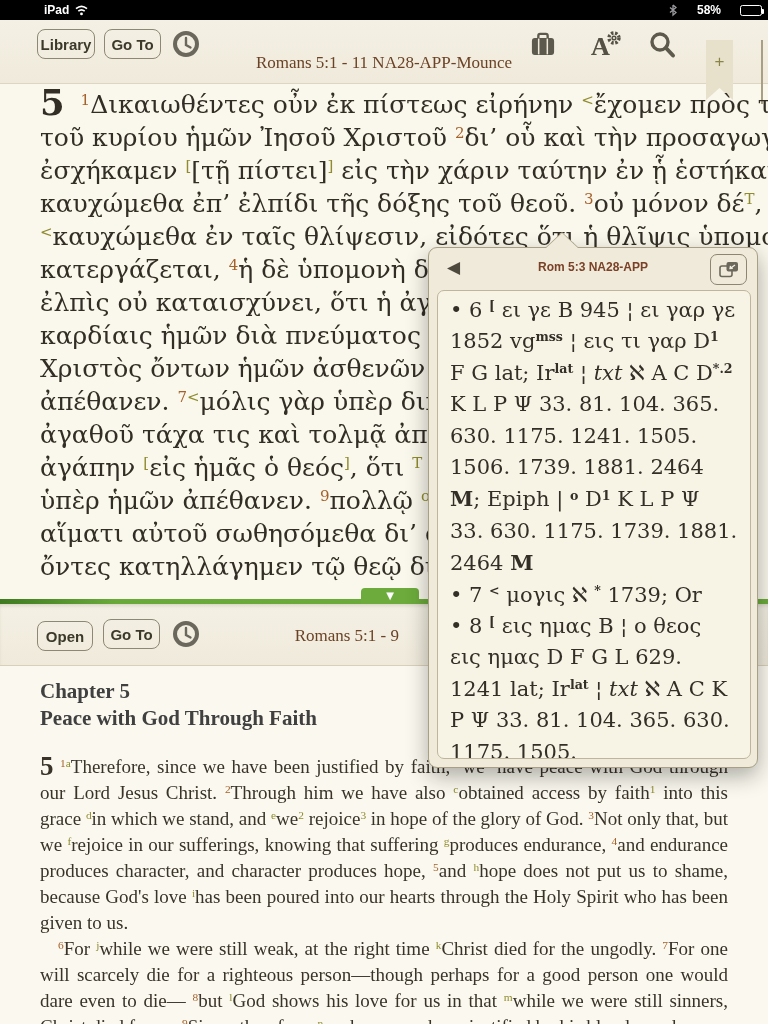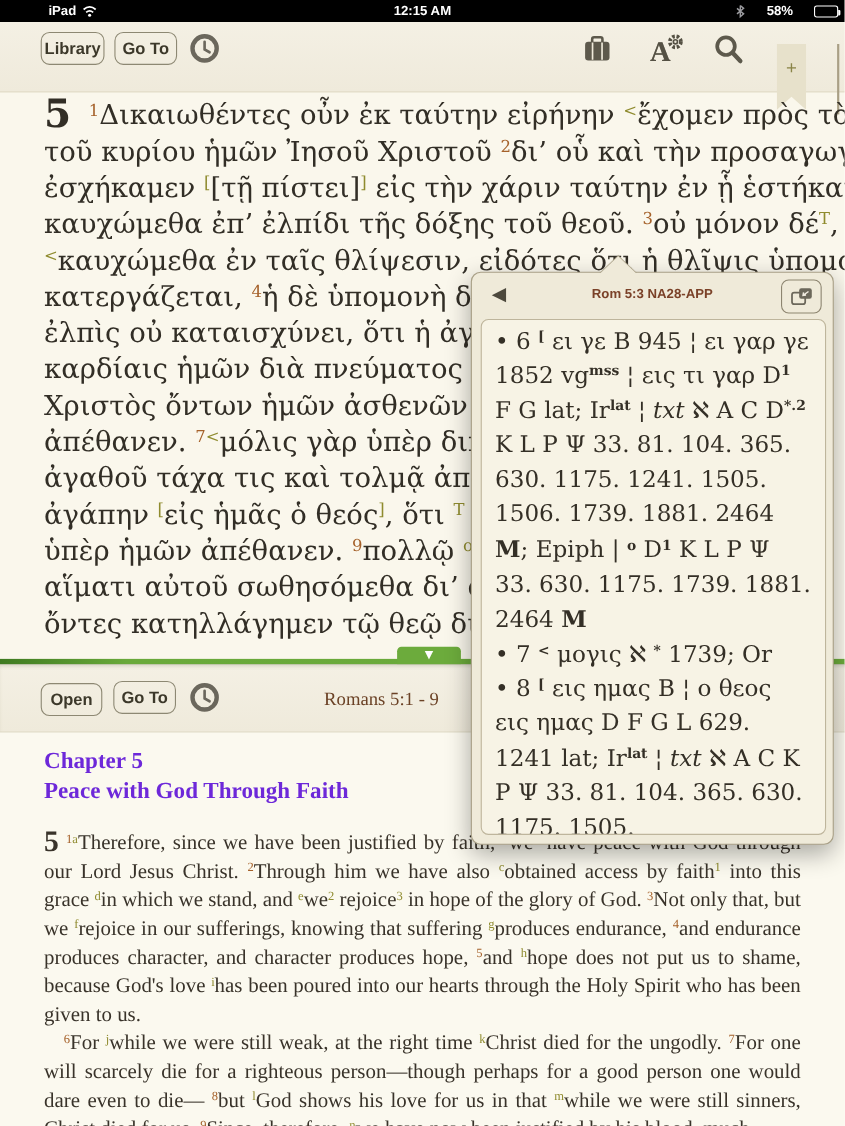--- a/index.html
+++ b/index.html
@@ -50,21 +50,21 @@
   
   .divider-bar { position:absolute; left:0; top:599px; width:768px; height:5px;
     background:linear-gradient(90deg,#3e7a20,#69a93a 15%,#6cab3c); box-shadow:0 2px 3px rgba(0,0,0,.18); }
   .divider-tab { position:absolute; left:361px; top:588px; width:58px; height:16px; background:#6cab3c;
     border-radius:4px 4px 0 0; display:flex; align-items:center; justify-content:center; cursor:pointer; }
   .divider-tab span { color:#fff; font-size:10px; line-height:10px; font-family:"DejaVu Sans",sans-serif; }
 
   
   .english-pane { position:absolute; left:0; top:666px; width:768px; height:358px; background:#fbf9ef; }
   .chapter-heading { position:absolute; left:40px; top:12px; font-family:"Liberation Serif",serif;
-    font-weight:bold; font-size:21px; line-height:27px; color:#6d28d9; }
+    font-weight:bold; font-size:21px; line-height:27px; color:#404040; }
   .english-body { position:absolute; left:40px; top:88px; width:688px; font-family:"Liberation Serif",serif;
     font-size:19px; line-height:26px; color:#39332a; text-align:justify; }
   .para-indent { text-indent:18px; }
 
   
   .popup { position:absolute; left:428px; top:247px; width:330px; height:521px; background:#efead9;
     border:1px solid #a89f86; border-radius:9px; box-shadow:0 8px 22px rgba(0,0,0,.32); z-index:10; }
   .popup-arrow { position:absolute; left:116px; top:-15px; width:0; height:0;
     border-left:17px solid transparent; border-right:17px solid transparent; border-bottom:16px solid #efead9;
     filter:drop-shadow(0 -1px 0 #a89f86); }
@@ -88,41 +88,41 @@
     <div class="sb-left">
       <span>iPad</span>
       <span>
         <svg class="icon-svg" width="15" height="12" viewBox="0 0 15 12">
           <path d="M2 4.6 Q7.5 0 13 4.6" fill="none" stroke="#fff" stroke-width="1.6"></path>
           <path d="M4.3 7.2 Q7.5 4.5 10.7 7.2" fill="none" stroke="#fff" stroke-width="1.6"></path>
           <circle cx="7.5" cy="9.9" r="1.4" fill="#fff"></circle>
         </svg>
       </span>
     </div>
-    <div class="sb-center">12:15 AM</div>
     <div class="sb-right">
       <span>
         <svg class="icon-svg" width="10" height="13" viewBox="0 0 10 13">
           <path d="M5 1 L8 3.6 L2 8.6 M2 3.6 L8 8.6 L5 11.2 L5 1" fill="none" stroke="#9b9b9f" stroke-width="1.3"></path>
         </svg>
       </span>
       <span>58%</span>
       <span class="battery"><span class="battery-fill" style="width:58%"></span></span>
     </div>
   </div>
 
   <div class="top-toolbar">
     <button class="tb-btn" style="left:37px; top:9px; width:58px; height:30px;">Library</button>
     <button class="tb-btn" style="left:104px; top:9px; width:57px; height:30px;">Go To</button>
     <span class="icon-btn" style="left:172px; top:10px; width:28px; height:28px;">
       <svg class="icon-svg" width="28" height="28" viewBox="0 0 28 28">
         <circle cx="14" cy="14" r="11" fill="none" stroke="#6b675c" stroke-width="4"></circle>
         <path d="M14 8 L14 15 L18.5 17.5" fill="none" stroke="#6b675c" stroke-width="2.4" stroke-linecap="round"></path>
       </svg>
     </span>
+    <span class="tb-title" style="left:0; right:0; top:33px; text-align:center;">Romans 5:1 - 11  NA28-APP-Mounce</span>
     <span class="icon-btn" style="left:528px; top:10px; width:30px; height:30px;">
       <svg class="icon-svg" width="28" height="28" viewBox="0 0 24 24">
         <rect x="8" y="2.5" width="8" height="5" rx="1.5" fill="none" stroke="#5d594c" stroke-width="2"></rect>
         <rect x="2.5" y="6" width="19" height="14.5" rx="2.5" fill="#5d594c"></rect>
         <line x1="8.3" y1="6.5" x2="8.3" y2="20" stroke="#efeadb" stroke-width="1.3"></line>
         <line x1="15.7" y1="6.5" x2="15.7" y2="20" stroke="#efeadb" stroke-width="1.3"></line>
       </svg>
     </span>
     <span class="icon-btn" style="left:583px; top:8px; width:40px; height:34px;">
       <svg class="icon-svg" width="40" height="34" viewBox="0 0 40 34">
@@ -139,21 +139,21 @@
         <line x1="19" y1="18" x2="26" y2="25.5" stroke="#5d594c" stroke-width="4" stroke-linecap="round"></line>
       </svg>
     </span>
     <span class="ribbon">
       <span>+</span>
     </span>
     <span class="right-edge-line"></span>
   </div>
 
   <div class="greek-pane">
-    <div class="g-line"><span class="rt-ch">5</span><span class="rt-t">  </span><span class="rt-v">1</span><span class="rt-t">Δικαιωθέντες οὖν ἐκ ταύτην εἰρήνην </span><span class="rt-m">&lt;</span><span class="rt-t">ἔχομεν πρὸς τὸν θεὸν διὰ</span></div>
+    <div class="g-line"><span class="rt-ch">5</span><span class="rt-t">  </span><span class="rt-v">1</span><span class="rt-t">Δικαιωθέντες οὖν ἐκ πίστεως εἰρήνην </span><span class="rt-m">&lt;</span><span class="rt-t">ἔχομεν πρὸς τὸν θεὸν διὰ</span></div>
     <div class="g-line"><span class="rt-t">τοῦ κυρίου ἡμῶν Ἰησοῦ Χριστοῦ </span><span class="rt-v">2</span><span class="rt-t">δι’ οὗ καὶ τὴν προσαγωγὴν</span></div>
     <div class="g-line"><span class="rt-t">ἐσχήκαμεν </span><span class="rt-m">[</span><span class="rt-t">[τῇ πίστει]</span><span class="rt-m">]</span><span class="rt-t"> εἰς τὴν χάριν ταύτην ἐν ᾗ ἑστήκαμεν καὶ</span></div>
     <div class="g-line"><span class="rt-t">καυχώμεθα ἐπ’ ἐλπίδι τῆς δόξης τοῦ θεοῦ. </span><span class="rt-v">3</span><span class="rt-t">οὐ μόνον δέ</span><span class="rt-m">T</span><span class="rt-t">, ἀλλὰ καὶ</span></div>
     <div class="g-line"><span class="rt-m">&lt;</span><span class="rt-t">καυχώμεθα ἐν ταῖς θλίψεσιν, εἰδότες ὅτι ἡ θλῖψις ὑπομονὴν</span></div>
     <div class="g-line"><span class="rt-t">κατεργάζεται, </span><span class="rt-v">4</span><span class="rt-t">ἡ δὲ ὑπομονὴ δοκιμήν,</span></div>
     <div class="g-line"><span class="rt-t">ἐλπὶς οὐ καταισχύνει, ὅτι ἡ ἀγάπη τοῦ</span></div>
     <div class="g-line"><span class="rt-t">καρδίαις ἡμῶν διὰ πνεύματος ἁγίου το</span></div>
     <div class="g-line"><span class="rt-t">Χριστὸς ὄντων ἡμῶν ἀσθενῶν </span><span class="rt-m">o</span><span class="rt-t">ἔτι κατ</span></div>
     <div class="g-line"><span class="rt-t">ἀπέθανεν. </span><span class="rt-v">7</span><span class="rt-m">&lt;</span><span class="rt-t">μόλις γὰρ ὑπὲρ δικαίου τι</span></div>
     <div class="g-line"><span class="rt-t">ἀγαθοῦ τάχα τις καὶ τολμᾷ ἀποθανεῖν·</span></div>

